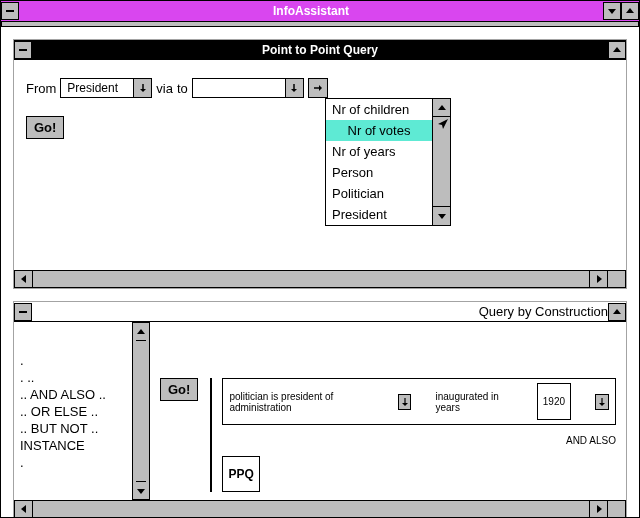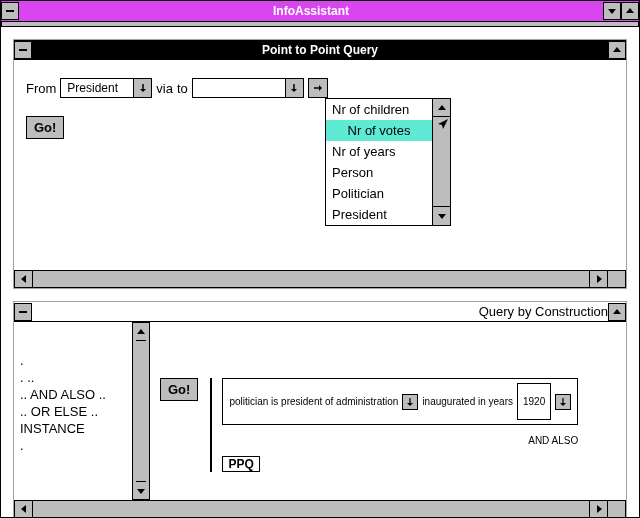--- a/index.html
+++ b/index.html
@@ -74,29 +74,29 @@
     width:18px; background:#bdbdbd; border:1px solid #000;
     display:flex; flex-direction:column; align-items:center;
   }
   .vscroll .track { flex:1; width:100%; }
   .vscroll .cap { height:18px; display:flex; align-items:center; justify-content:center; }
   .cursor-arrow {
     position:absolute; width:12px; height:12px; pointer-events:none;
   }
   .query-box {
     border:1px solid #000; background:#fff; padding:4px 6px;
-    display:flex; align-items:center; gap:4px; font-size:10px;
+    display:flex; align-items:center; gap:24px; font-size:10px;
   }
   .mini-arrow {
     width:16px; height:16px; background:#bdbdbd; border:1px solid #000;
     display:flex; align-items:center; justify-content:center;
   }
   .year-box { border:1px solid #000; padding:12px 5px; font-size:10px; }
   .sidebar-terms div { padding:1px 0; font-size:13px; }
-  .ppq { border:1px solid #000; padding:0 5px; font-weight:bold; display:inline-block; }
+  .ppq { border:1px solid #000; padding:10px 5px; font-weight:bold; display:inline-block; }
   svg { overflow:visible; }
 </style>
 </head>
 <body>
 
 <div class="titlebar">
   <div class="box" style="border-right:1px solid #000;">
     <svg class="svg-arrow" viewBox="0 0 10 10">
         <rect x="1" y="4" width="8" height="2" fill="#000"></rect>
       </svg>
@@ -233,20 +233,21 @@
     </div>
   </div>
 
   <div style="display:flex; height:178px;">
 
     <div style="width:118px; padding:30px 6px 6px 6px;" class="sidebar-terms" id="terms-list">
         <div>.</div>
         <div>. ..</div>
         <div>.. AND ALSO ..</div>
         <div>.. OR ELSE ..</div>
+        <div>.. BUT NOT ..</div>
         <div>INSTANCE</div>
         <div>.</div>
       </div>
 
     <div class="vscroll">
       <div class="cap" style="border-bottom:1px solid #000;">
         <svg class="svg-arrow" viewBox="0 0 10 10">
             <polygon points="1,7 9,7 5,2" fill="#000"></polygon>
           </svg>
       </div>

